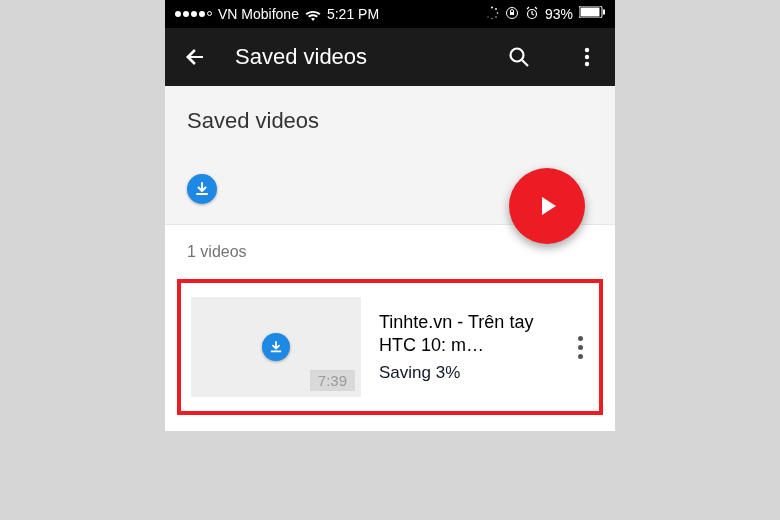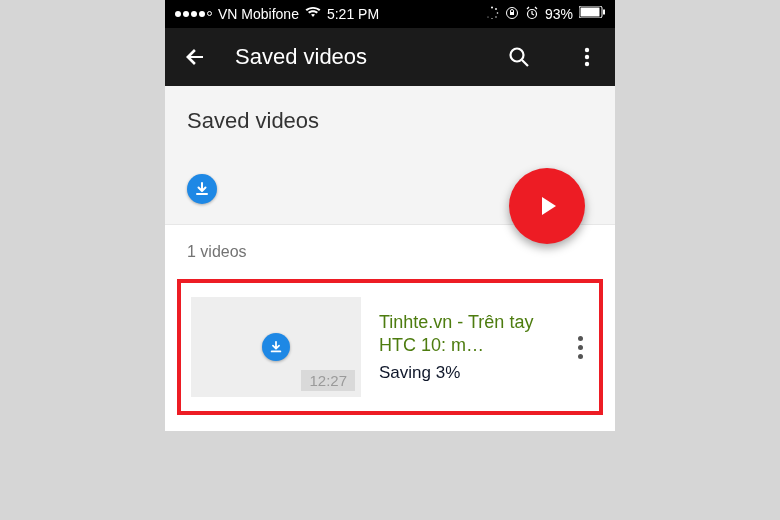--- a/index.html
+++ b/index.html
@@ -25,21 +25,21 @@
     display: flex;
     align-items: center;
     padding: 0 10px;
     font-size: 14px;
     font-weight: 500;
   }
   .status-left { display: flex; align-items: center; gap: 6px; }
   .dots { display: flex; gap: 2px; }
   .dot { width: 6px; height: 6px; border-radius: 50%; background: #fff; }
   .dot.empty { background: transparent; border: 1px solid #fff; width: 5px; height: 5px; }
-  .status-center { flex: 1; text-align: left; padding-left: 6px; display: flex; align-items: flex-start; gap: 6px; }
+  .status-center { flex: 1; text-align: left; padding-left: 6px; display: flex; align-items: flex-end; gap: 6px; }
   .status-right { display: flex; gap: 6px; }
   .wifi-icon, .battery-icon, .small-icon { display: inline-flex; }
   .app-bar {
     background: #1b1b1b;
     color: #fff;
     height: 58px;
     display: flex;
     align-items: center;
     padding: 0 18px;
     gap: 28px;
@@ -102,21 +102,21 @@
   .thumb .duration {
     position: absolute;
     right: 6px; bottom: 6px;
     background: #d9d9d9;
     color: #9a9a9a;
     font-size: 15px;
     padding: 2px 8px;
   }
   .video-meta { flex: 1; }
   .video-title {
-    color: #4d7c0f;
+    color: #000000;
     font-size: 18px;
     line-height: 1.3;
     margin-bottom: 6px;
   }
   .video-status {
     color: #0f172a;
     font-size: 17px;
   }
   .row-menu {
     display: flex;
@@ -232,21 +232,21 @@
   <div class="count-row">1 videos</div>
 
   <div class="video-row-wrap">
     <div class="thumb">
       <div class="dl-chip small dl-overlay">
         <svg width="14" height="14" viewBox="0 0 16 16">
             <path d="M8 2 V9 M4.5 6.5 L8 10 L11.5 6.5" stroke="#fff" stroke-width="2" fill="none" stroke-linecap="round" stroke-linejoin="round"></path>
             <path d="M3 13 H13" stroke="#fff" stroke-width="2" stroke-linecap="round"></path>
           </svg>
       </div>
-      <div class="duration">12:27</div>
+      <div class="duration">7:39</div>
     </div>
     <div class="video-meta">
       <div class="video-title">Tinhte.vn - Trên tay HTC 10: m…</div>
       <div class="video-status">Saving 3%</div>
     </div>
     <div class="row-menu">
       <span></span>
         <span></span>
         <span></span>
     </div>

